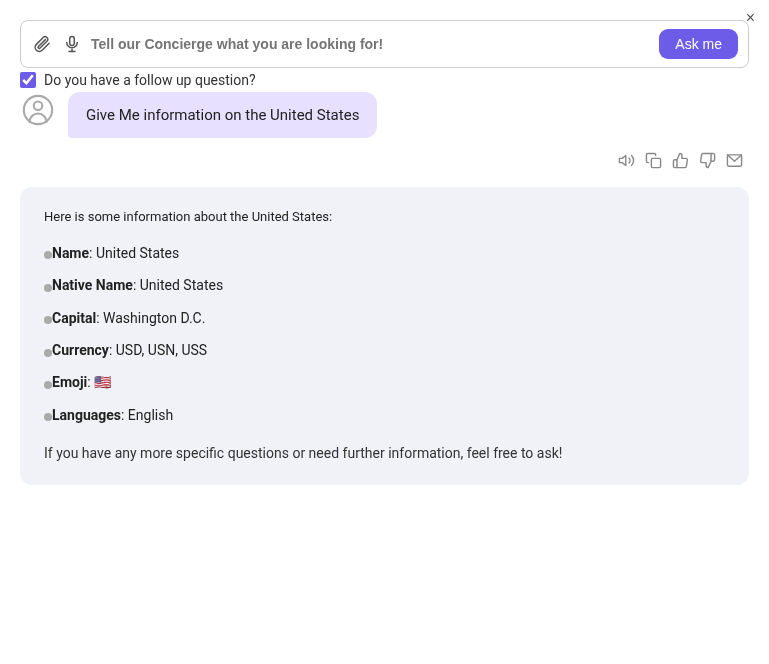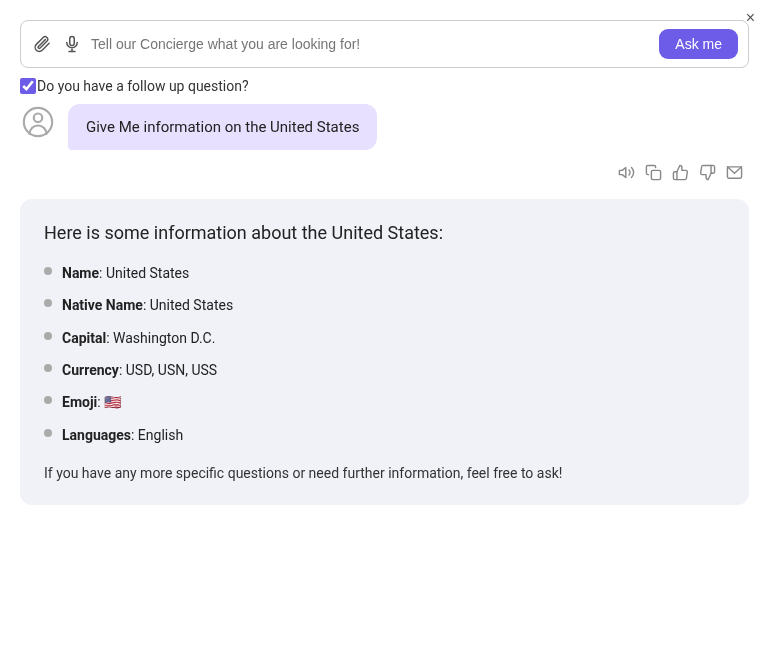--- a/index.html
+++ b/index.html
@@ -36,20 +36,21 @@
       gap: 8px;
     }
 
     .search-bar-container input {
       flex: 1;
       border: none;
       outline: none;
       font-size: 14px;
       color: #a16207;
       background: transparent;
+      font-weight: bold;
     }
 
     .ask-me-btn {
       background: #6c5ce7;
       color: #fff;
       border: none;
       border-radius: 9px;
       padding: 7px 16px;
       font-size: 14px;
       cursor: pointer;
@@ -63,22 +64,22 @@
       color: #555;
       font-size: 18px;
       padding: 0 2px;
       display: flex;
       align-items: center;
     }
 
     .follow-up-row {
       display: flex;
       align-items: center;
-      margin: 10px 20px;
-      gap: 1px;
+      margin: 4px 20px;
+      gap: 8px;
     }
 
     .follow-up-row input[type="checkbox"] {
       accent-color: #6c5ce7;
       width: 16px;
       height: 16px;
     }
 
     .follow-up-label {
       font-size: 14px;
@@ -141,33 +142,32 @@
       border-radius: 12px;
       padding: 20px 24px;
       margin: 0;
       font-size: 14px;
       color: #222;
       line-height: 1.6;
     }
 
     .response-intro {
       margin-bottom: 14px;
-      font-size: 18px;
+      font-size: 13px;
     }
 
     .info-list {
       list-style: none;
       padding: 0;
       margin-bottom: 16px;
     }
 
     .info-list li {
       display: flex;
-      align-items: flex-start;
-      gap: 10px;
+      align-items: center;
       margin-bottom: 10px;
       font-size: 14px;
     }
 
     .bullet {
       width: 8px;
       height: 8px;
       background: #aaa;
       border-radius: 50%;
       flex-shrink: 0;

